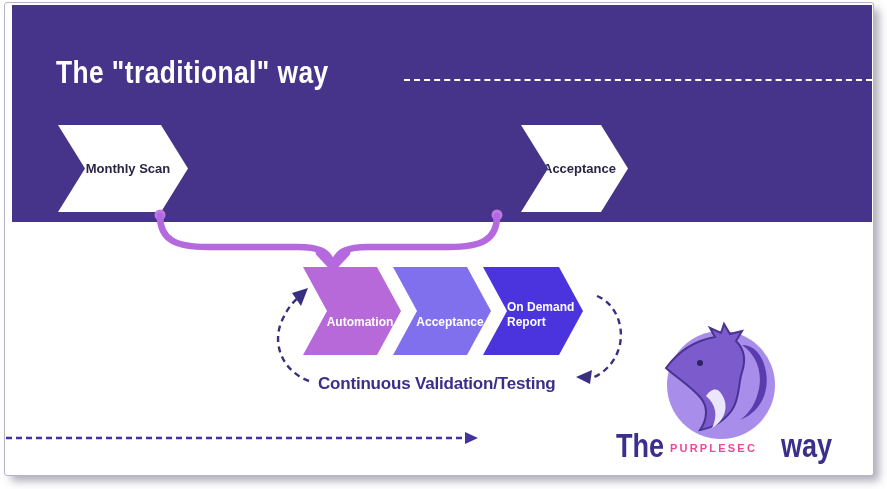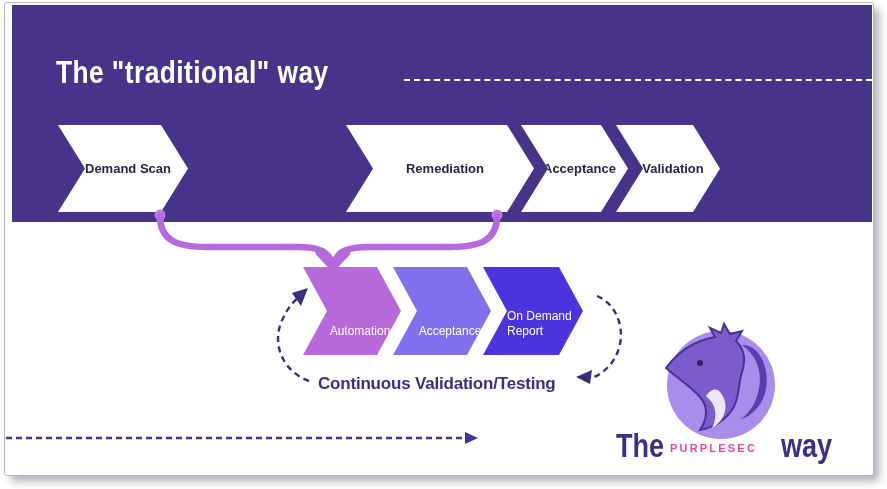--- a/index.html
+++ b/index.html
@@ -42,22 +42,22 @@
   .c5{left:616px;width:104px;}
   .c6{left:707px;width:105px;}
   .c6 span{text-align:left;padding-left:26px;padding-right:10px;font-size:12.5px;}
   
   .schev{
     position:absolute;top:267px;height:88px;
     clip-path:polygon(0 0,calc(100% - 24px) 0,100% 50%,calc(100% - 24px) 100%,0 100%,24px 50%);
     display:flex;align-items:flex-end;justify-content:center;
   }
   .schev span{
-    color:#fff;font-weight:normal;font-size:12px;line-height:1.3;
-    padding-bottom:15px;text-align:left;
+    color:#fff;font-weight:bold;font-size:12px;line-height:1.3;
+    padding-bottom:24px;text-align:left;
   }
   .s1{left:303px;width:98px;}
   .s2{left:393px;width:98px;}
   .s3{left:483px;width:100px;}
   .s1 span{padding-left:16px;}
   .s2 span{padding-left:16px;}
   .s3 span{padding-left:24px;padding-right:6px;}
   .loop-caption{
     position:absolute;left:318px;top:374px;width:260px;
     font-size:17px;font-weight:bold;color:#3b2f8a;letter-spacing:-.2px;
@@ -83,30 +83,24 @@
 
   <div class="card"></div>
 
   <div class="header-band" style="background-color: rgb(70, 51, 138);"></div>
 
   <div class="slide-title">The "traditional" way</div>
 
   <div class="header-dashed-line"></div>
 
   <div class="chev c1">
-    <span>Demand Scan</span>
-  </div>
-  <div class="chev c3">
-    <span>Remediation</span>
+    <span>Monthly Scan</span>
   </div>
   <div class="chev c4">
     <span>Acceptance</span>
-  </div>
-  <div class="chev c5">
-    <span>Validation</span>
   </div>
 
   <svg class="overlay" width="887" height="489" viewBox="0 0 887 489">
     <circle cx="160" cy="215" r="5.5" fill="#c078e2"></circle>
     <circle cx="497" cy="215" r="5.5" fill="#c078e2"></circle>
     <path d="M160,216 C160,240 176,247 208,247 L298,247 C318,247 328,251 332,263" fill="none" stroke="#b46ade" stroke-width="6.5" stroke-linecap="round"></path>
     <path d="M497,216 C497,240 481,247 449,247 L368,247 C348,247 338,251 334,263" fill="none" stroke="#b46ade" stroke-width="6.5" stroke-linecap="round"></path>
     <path d="M319,253 L333,268 L347,253" fill="none" stroke="#b46ade" stroke-width="6.5" stroke-linecap="round" stroke-linejoin="round"></path>
   </svg>
 

